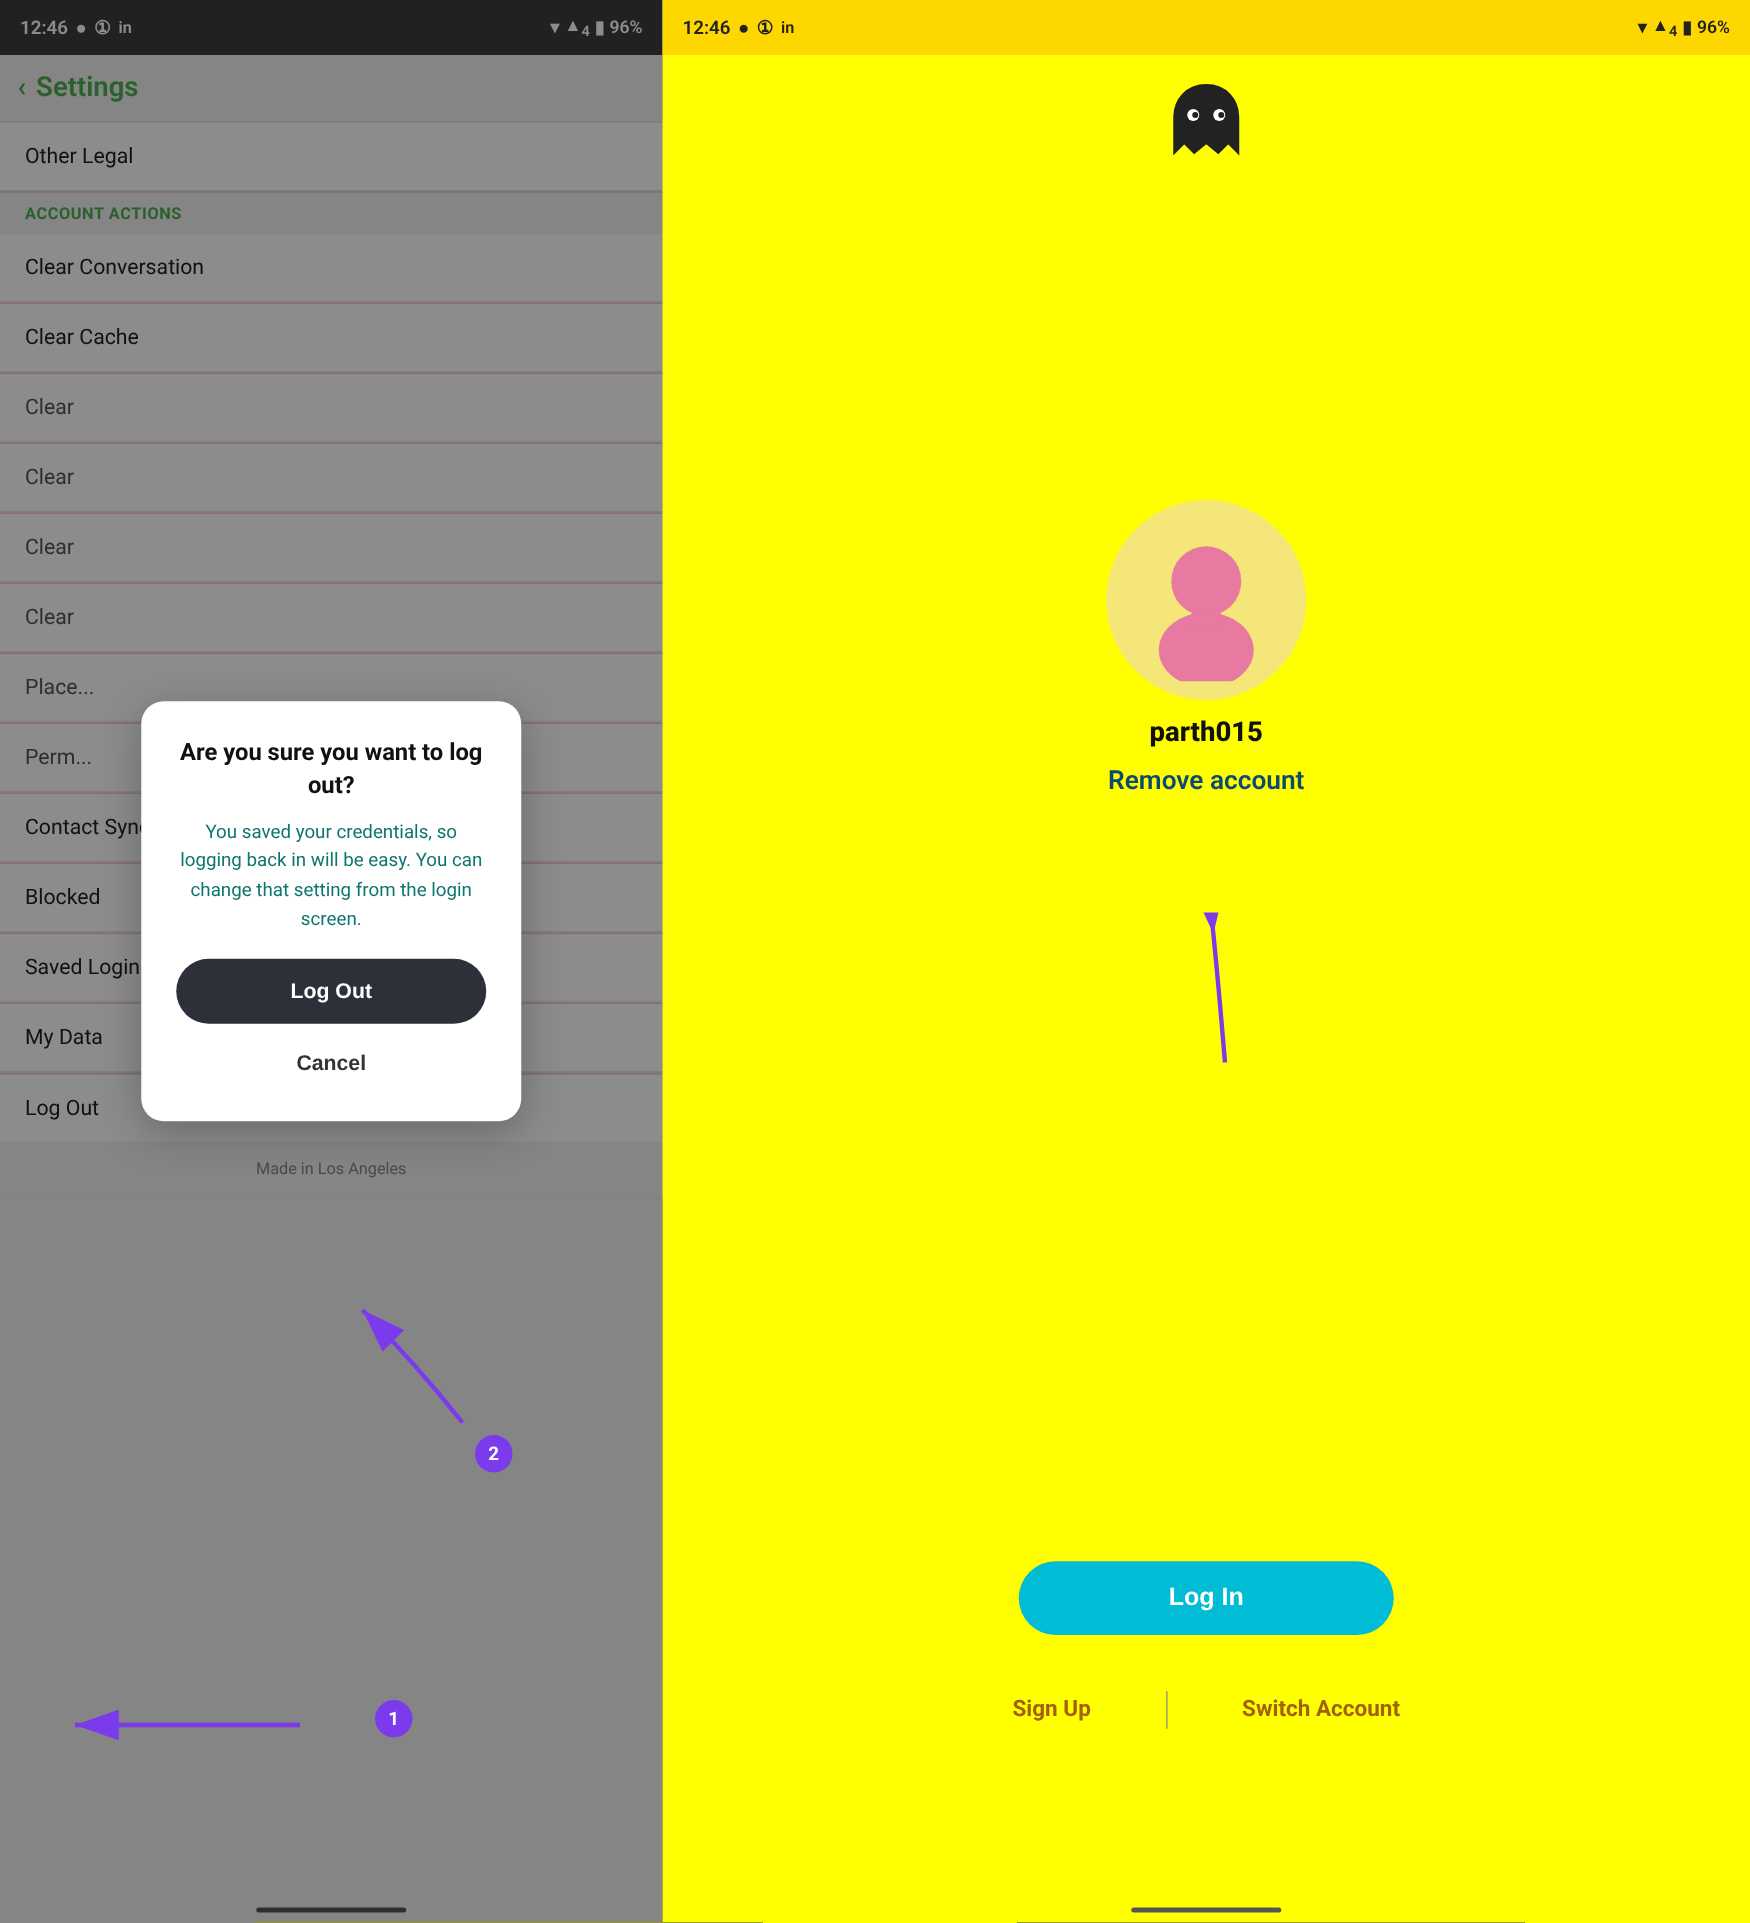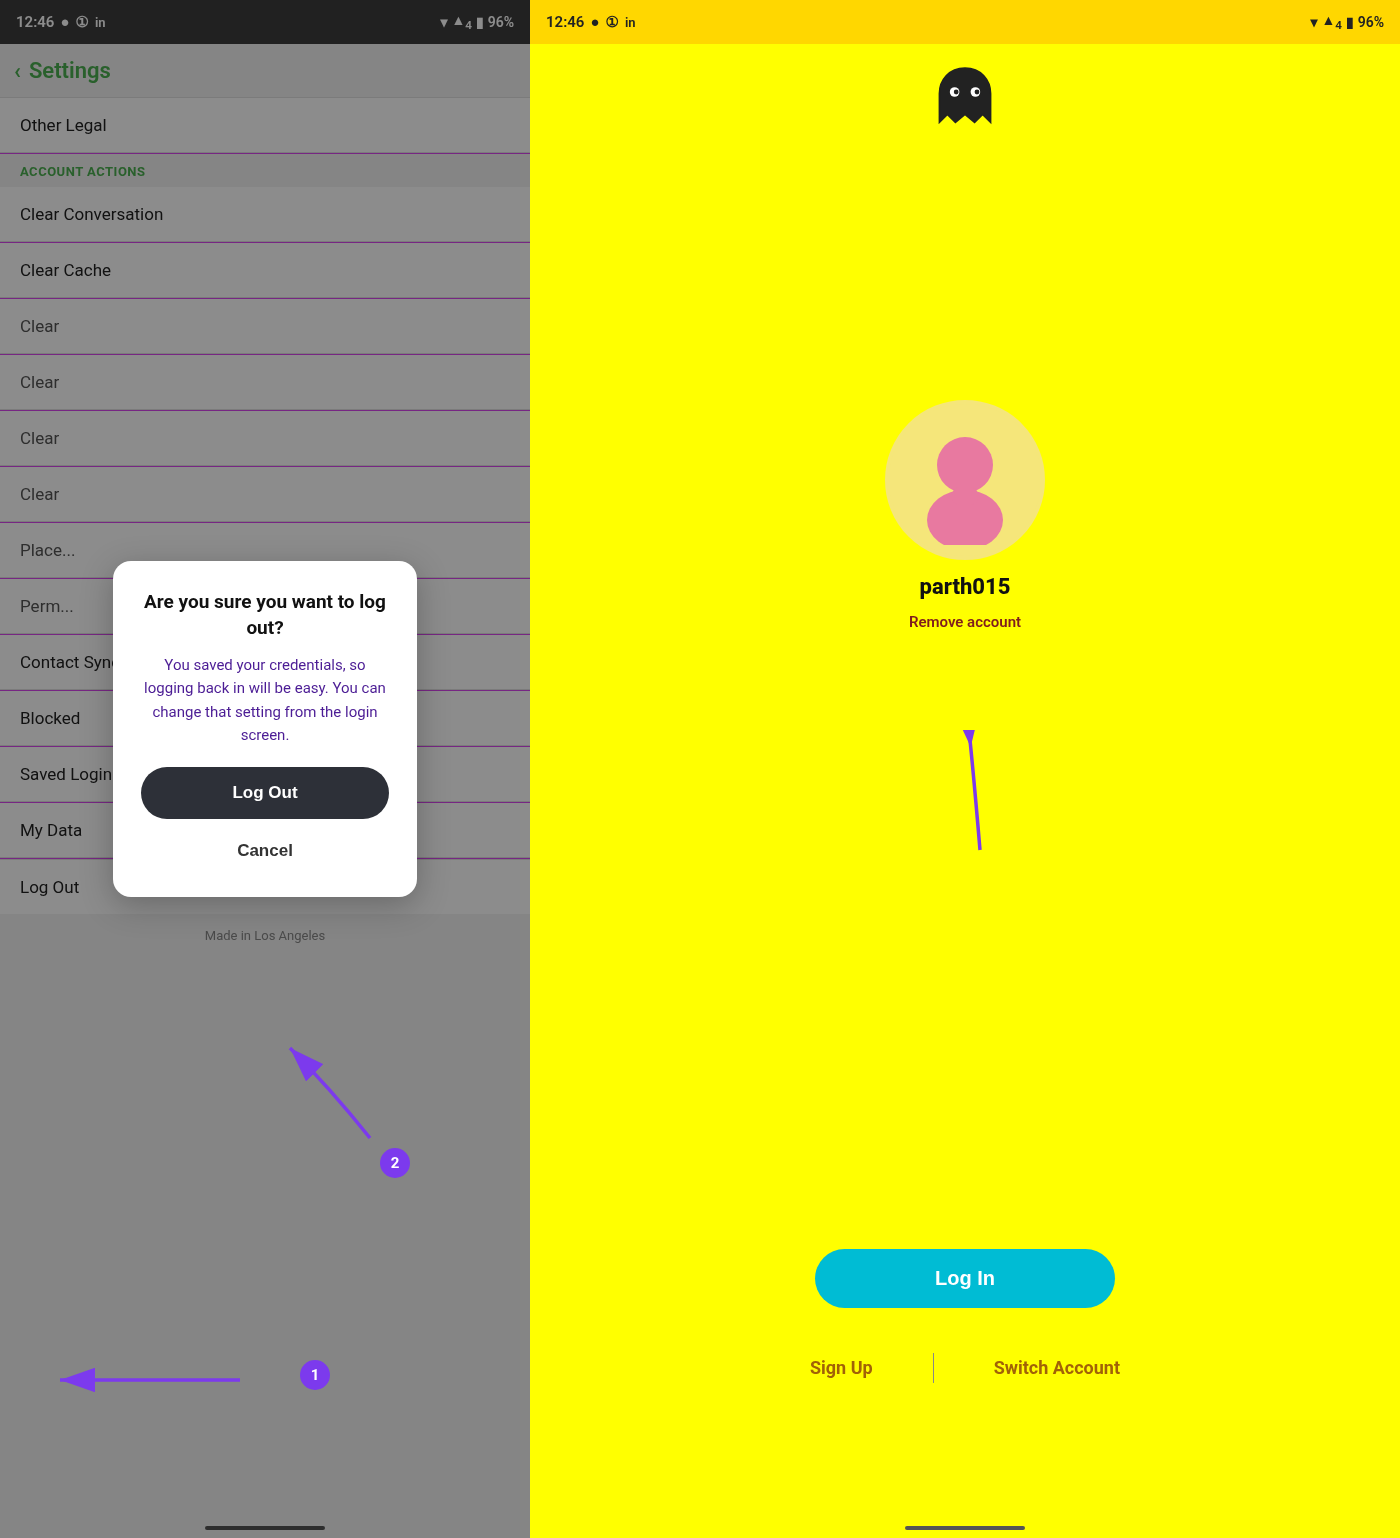--- a/index.html
+++ b/index.html
@@ -56,21 +56,21 @@
     }
 
     .settings-title {
       color: #4CAF50;
       font-size: 22px;
       font-weight: 600;
     }
 
     
     .settings-list {
-      background: #d946ef;
+      background: #f9a8d4;
     }
 
     .settings-item {
       padding: 17px 20px;
       border-bottom: 1px solid #e0e0e0;
       font-size: 17px;
       color: #222;
       background: #fff;
       margin-bottom: 1px;
     }
@@ -144,21 +144,21 @@
     .dialog-title {
       font-size: 19px;
       font-weight: 700;
       color: #111;
       margin-bottom: 14px;
       line-height: 1.35;
     }
 
     .dialog-body {
       font-size: 15px;
-      color: #4c1d95;
+      color: #0f766e;
       line-height: 1.55;
       margin-bottom: 20px;
     }
 
     .dialog-logout-btn {
       width: 100%;
       background: #2d3038;
       color: #fff;
       border: none;
       border-radius: 28px;
@@ -266,22 +266,22 @@
       border: 4px solid #f5e67a;
     }
 
     .username {
       font-size: 22px;
       font-weight: 800;
       color: #111;
     }
 
     .remove-account {
-      font-size: 15px;
-      color: #7f1d1d;
+      font-size: 21px;
+      color: #0c4a6e;
       font-weight: 600;
       cursor: pointer;
     }
 
     
     .login-btn {
       position: absolute;
       bottom: 230px;
       left: 50%;
       transform: translateX(-50%);

